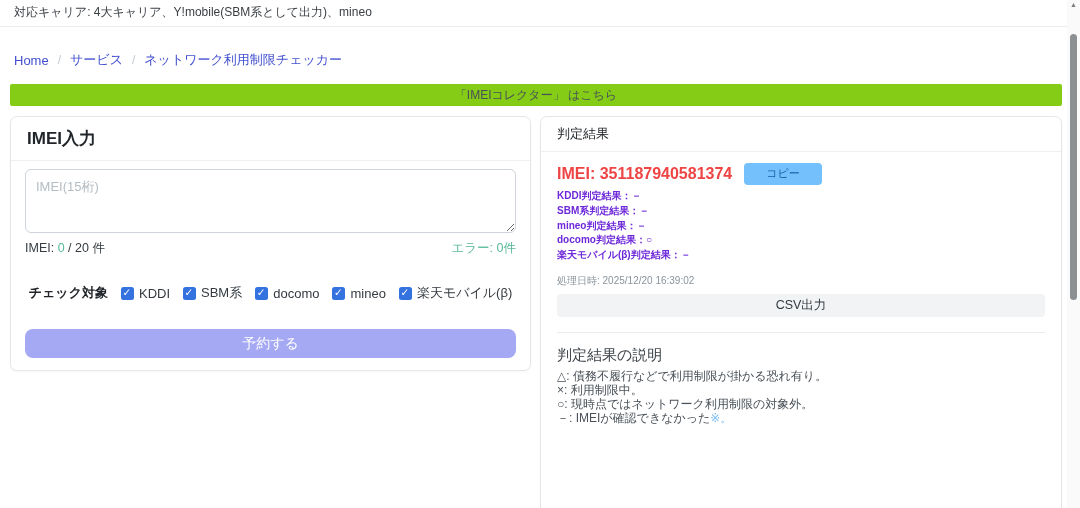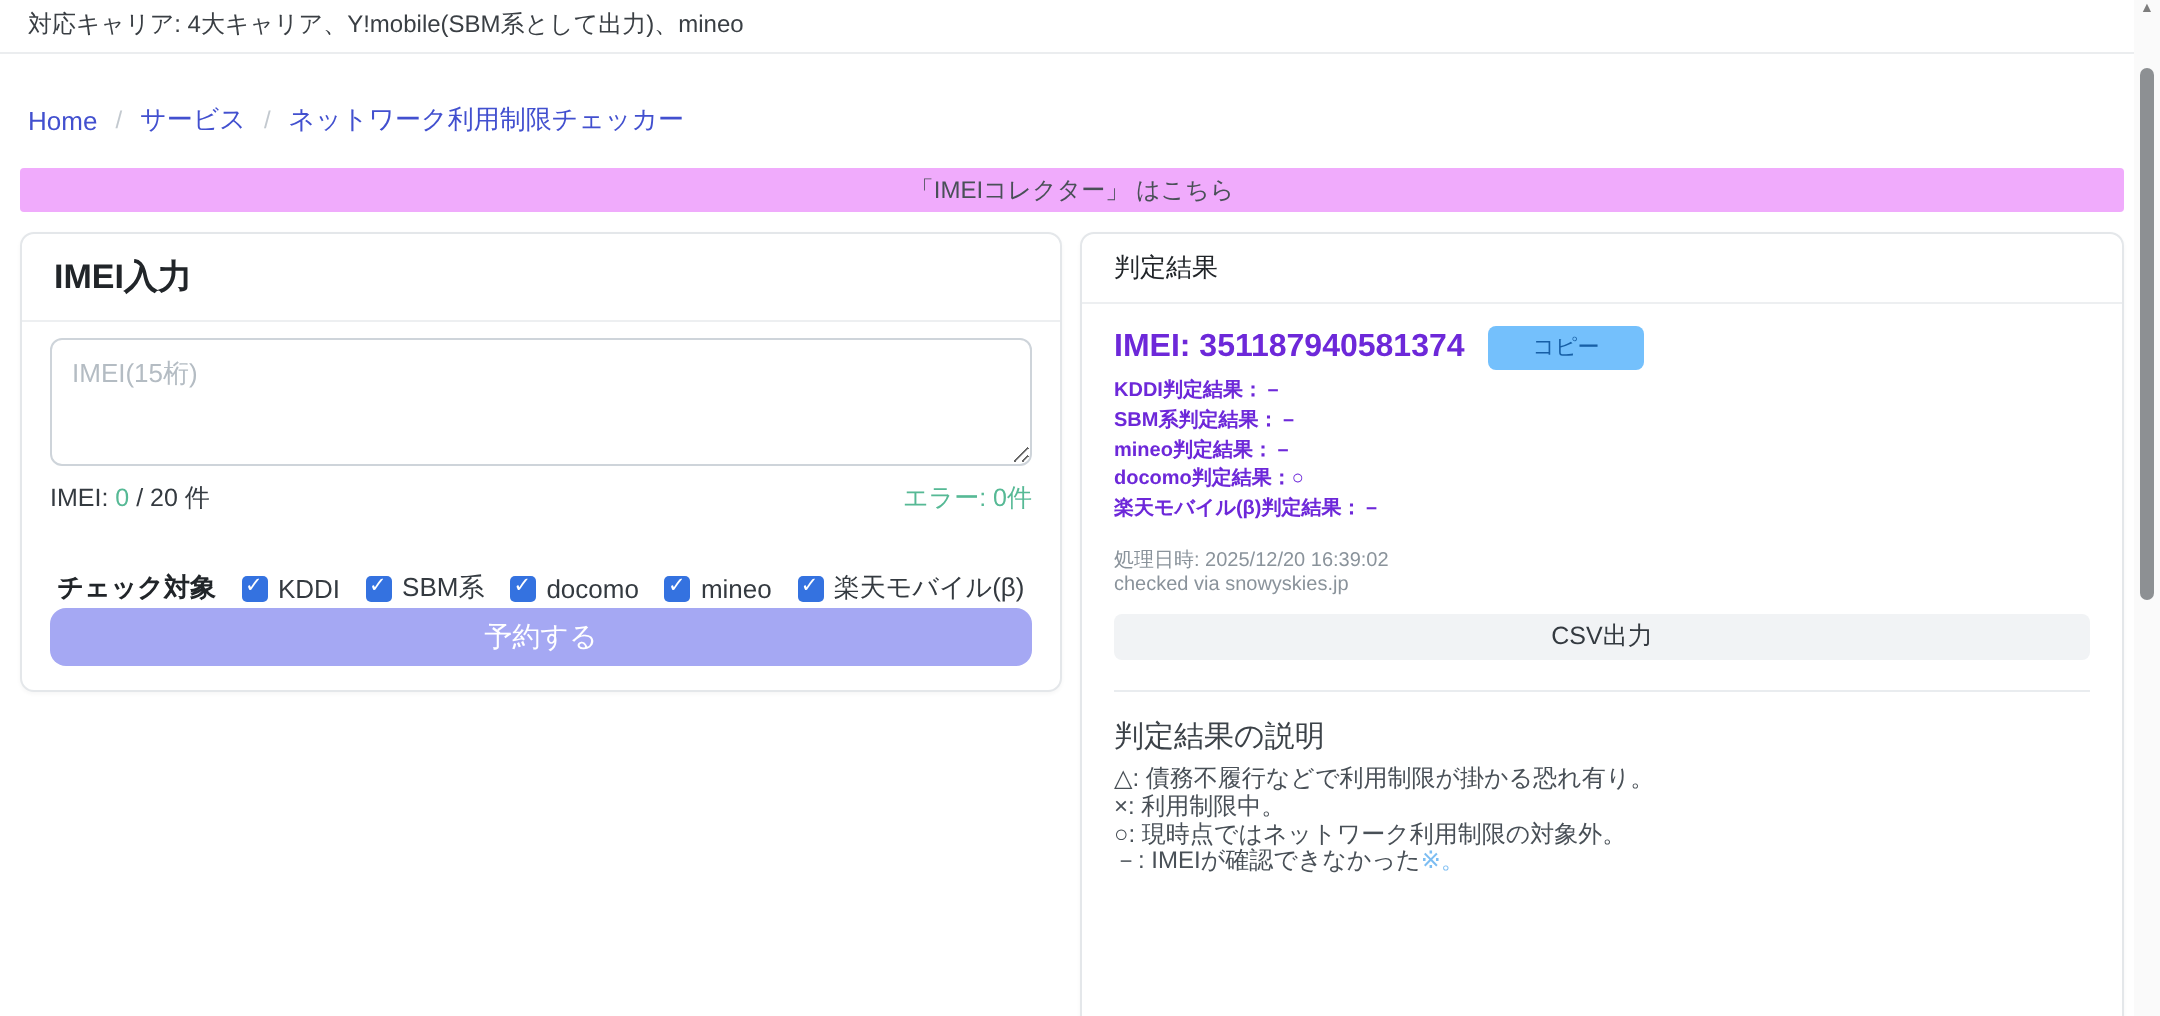--- a/index.html
+++ b/index.html
@@ -7,21 +7,21 @@
     font-family:"Liberation Sans","DejaVu Sans",sans-serif; color:#212529; }
 
   .top-note { font-size:12px; color:#3a3f44; padding:4px 0 5px 14px; }
   .top-divider { border-bottom:1px solid #ebedef; }
 
   .breadcrumb { display:flex; align-items:center; gap:9px; margin:24px 0 0 14px; font-size:13px;text-align:center; }
   .breadcrumb a { color:#4250cf; text-decoration:none; cursor:pointer; }
   .crumb-sep { color:#c3c9cf; font-size:12px; }
   .crumb-current { color:#4250cf; }
 
-  .banner { margin:15px 18px 0 10px; height:22px; background:#f0abfc; border-radius:2px;
+  .banner { margin:15px 18px 0 10px; height:22px; background:#84cc16; border-radius:2px;
     display:flex; align-items:center; justify-content:center; }
   .banner a { font-size:12px; color:#495057; text-decoration:none; cursor:pointer; }
 
   .content { display:flex; gap:9px; margin:10px 18px 0 10px; align-items:flex-start; }
 
   .card { background:#fff; border:1px solid #e4e7ea; border-radius:7px;
     box-shadow:0 1px 2px rgba(0,0,0,.04); }
 
   
   .input-card { width:521px; flex:0 0 auto; }
@@ -33,31 +33,31 @@
     font-family:"Liberation Sans","DejaVu Sans",sans-serif; outline:none; }
   textarea.imei-input::placeholder { color:#b4bcc3; }
   .counts-row { display:flex; justify-content:space-between; font-size:12.5px; color:#343a40; margin-top:3px; }
   .teal { color:#56b995; }
   .check-row { display:flex; justify-content:center; align-items:center; gap:13px; margin-top:27px; font-size:13px; }
   .check-label { font-weight:bold; color:#212529; }
   .carrier { display:flex; align-items:center; gap:5px; color:#343a40; cursor:pointer; }
   .cb { width:13px; height:13px; background:#3472e0; border-radius:2.5px; display:inline-block;
     position:relative; flex:0 0 auto; }
   .cb::after { content:"✓"; position:absolute; left:1.5px; top:-1px; color:#fff; font-size:10.5px; font-weight:bold; }
-  .submit-btn { margin-top:1px; width:100%; height:29px; background:#a5a8f3; color:#fff;
+  .submit-btn { margin-top:27px; width:100%; height:29px; background:#a5a8f3; color:#fff;
     border:none; border-radius:8px; font-size:14px; cursor:pointer;
     font-family:"Liberation Sans","DejaVu Sans",sans-serif; }
 
   
   .result-card { flex:1 1 auto; height:600px; }
   .result-card .card-header { padding:8px 16px; border-bottom:1px solid #edeff1; }
   .result-card .card-header h2 { font-size:13px; font-weight:normal; color:#212529; }
   .result-card .card-body { padding:11px 16px; }
   .imei-row { display:flex; align-items:center; gap:12px; }
-  .imei-value { font-size:16px; font-weight:bold; color:#6d28d9; }
+  .imei-value { font-size:16px; font-weight:bold; color:#ef4444; }
   .copy-btn { background:#74c0fc; color:#175fa6; border:none; border-radius:4px;
     padding:3px 22px 4px; font-size:11px; cursor:pointer;
     font-family:"Liberation Sans","DejaVu Sans",sans-serif; }
   .result-lines { margin-top:4px; }
   .result-lines div { font-size:10px; color:#6d28d9; line-height:14.8px;font-weight:bold; }
   .meta { margin-top:12px; font-size:10px; color:#8a939b; line-height:12.5px; }
   .csv-btn { margin-top:7px; width:100%; height:23px; background:#f1f3f5; color:#343a40;
     border:none; border-radius:4px; font-size:12.5px; cursor:pointer;
     font-family:"Liberation Sans","DejaVu Sans",sans-serif; }
   .hr { border-top:1px solid #e9ecef; margin:15px 0 13px; }
@@ -148,21 +148,20 @@
       </div>
       <div class="result-lines">
         <div>KDDI判定結果：－</div>
         <div>SBM系判定結果：－</div>
         <div>mineo判定結果：－</div>
         <div>docomo判定結果：○</div>
         <div>楽天モバイル(β)判定結果：－</div>
       </div>
       <div class="meta">
         <div>処理日時: 2025/12/20 16:39:02</div>
-        <div>checked via snowyskies.jp</div>
       </div>
       <button class="csv-btn">CSV出力</button>
 
       <div class="hr"></div>
 
       <h3 class="section-title">判定結果の説明</h3>
       <div class="legend">
         <div>△: 債務不履行などで利用制限が掛かる恐れ有り。</div>
         <div>×: 利用制限中。</div>
         <div>○: 現時点ではネットワーク利用制限の対象外。</div>

